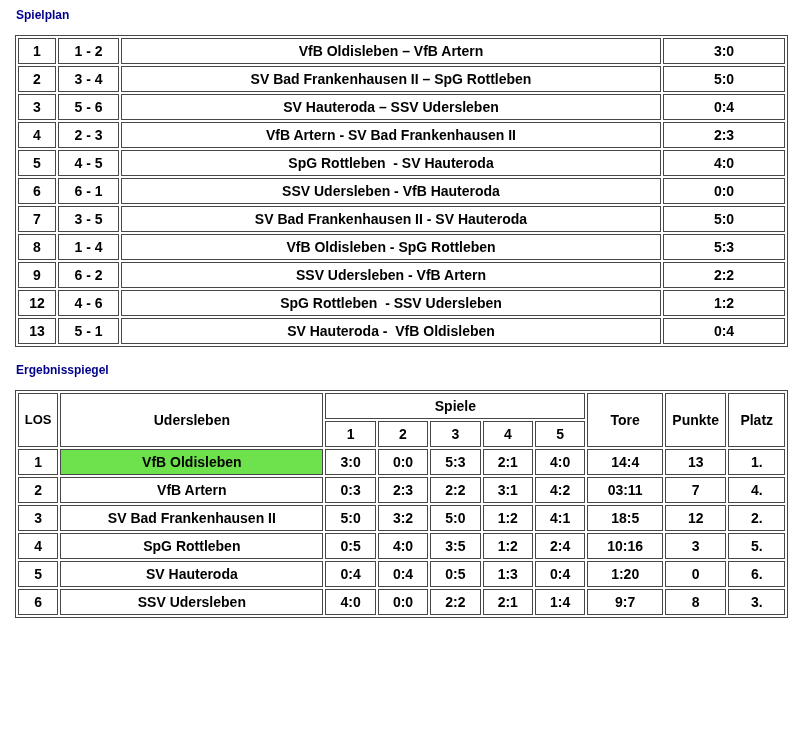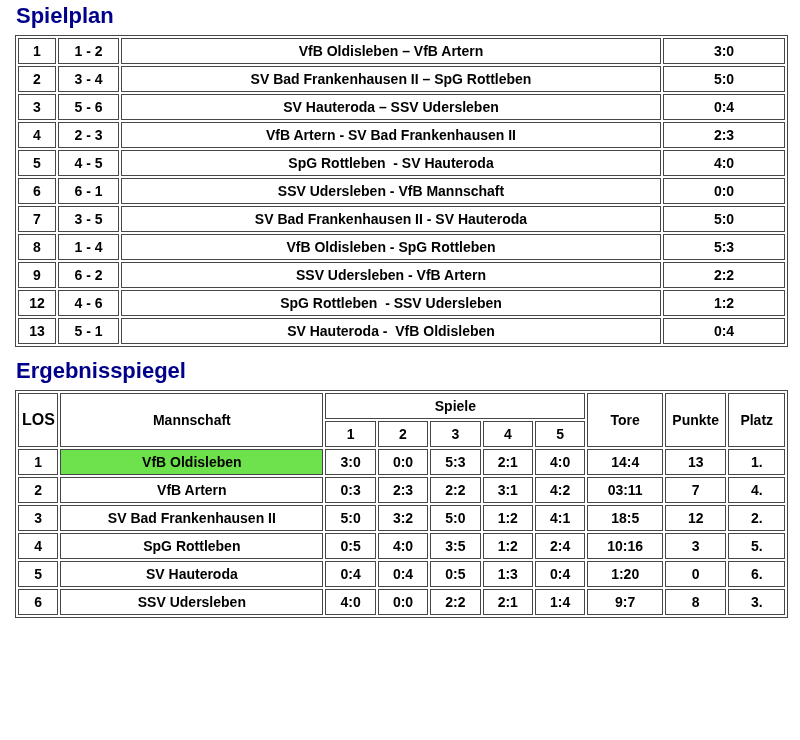--- a/index.html
+++ b/index.html
@@ -4,37 +4,37 @@
 <style>
   html, body { margin: 0; padding: 0; background: #ffffff; }
   body {
     width: 800px; height: 740px; overflow: hidden;
     font-family: "Liberation Sans", sans-serif;
     font-weight: 700; color: #000;
   }
   .wrap { width: 773px; margin: 0 12px 0 15px; padding-top: 5px; }
   .sec-title {
     color: var(--title-color, #00008b);
-    font-size: 22px; line-height: 21px;
+    font-size: 12px; line-height: 21px;
     margin: 0 0 9px 1px;
   }
   .sec-title.second { margin-top: 13px; }
   table {
     width: 773px; table-layout: fixed;
     border-collapse: separate; border-spacing: 2px;
     border: 1px solid #474747; background: #ffffff;
   }
   td, th {
     border: 1px solid #474747;
     text-align: center; vertical-align: middle;
     font-size: 14px; font-weight: 700;
     height: 24px; line-height: 24px;
     padding: 0 3px; overflow: hidden; white-space: nowrap;
   }
-  th.los-hdr { font-size: 16px; }
+  th.los-hdr { font-size: 13px; }
   .hl { background: var(--hl-color, #6de24c); }
 </style>
 </head>
 <body>
 
 <div class="wrap">
 
   <div class="sec-title">Spielplan</div>
 
   <table>
@@ -71,21 +71,21 @@
       </tr>
       <tr>
         <td>5</td>
         <td>4 - 5</td>
         <td>SpG Rottleben&nbsp; - SV Hauteroda</td>
         <td>4:0</td>
       </tr>
       <tr>
         <td>6</td>
         <td>6 - 1</td>
-        <td>SSV Udersleben - VfB Mannschaft</td>
+        <td>SSV Udersleben - VfB Hauteroda</td>
         <td>0:0</td>
       </tr>
       <tr>
         <td>7</td>
         <td>3 - 5</td>
         <td>SV Bad Frankenhausen II - SV Hauteroda</td>
         <td>5:0</td>
       </tr>
       <tr>
         <td>8</td>
@@ -125,21 +125,21 @@
         <col style="width:50px">
         <col style="width:50px">
         <col style="width:50px">
       <col style="width:75px">
         <col style="width:61px">
         <col style="width:56px">
     </colgroup>
     <tbody>
       <tr>
         <th rowspan="2" class="los-hdr">LOS</th>
-        <th rowspan="2">Mannschaft</th>
+        <th rowspan="2">Udersleben</th>
         <th colspan="5">Spiele</th>
         <th rowspan="2">Tore</th>
         <th rowspan="2">Punkte</th>
         <th rowspan="2">Platz</th>
       </tr>
       <tr>
         <th>1</th>
         <th>2</th>
         <th>3</th>
         <th>4</th>

